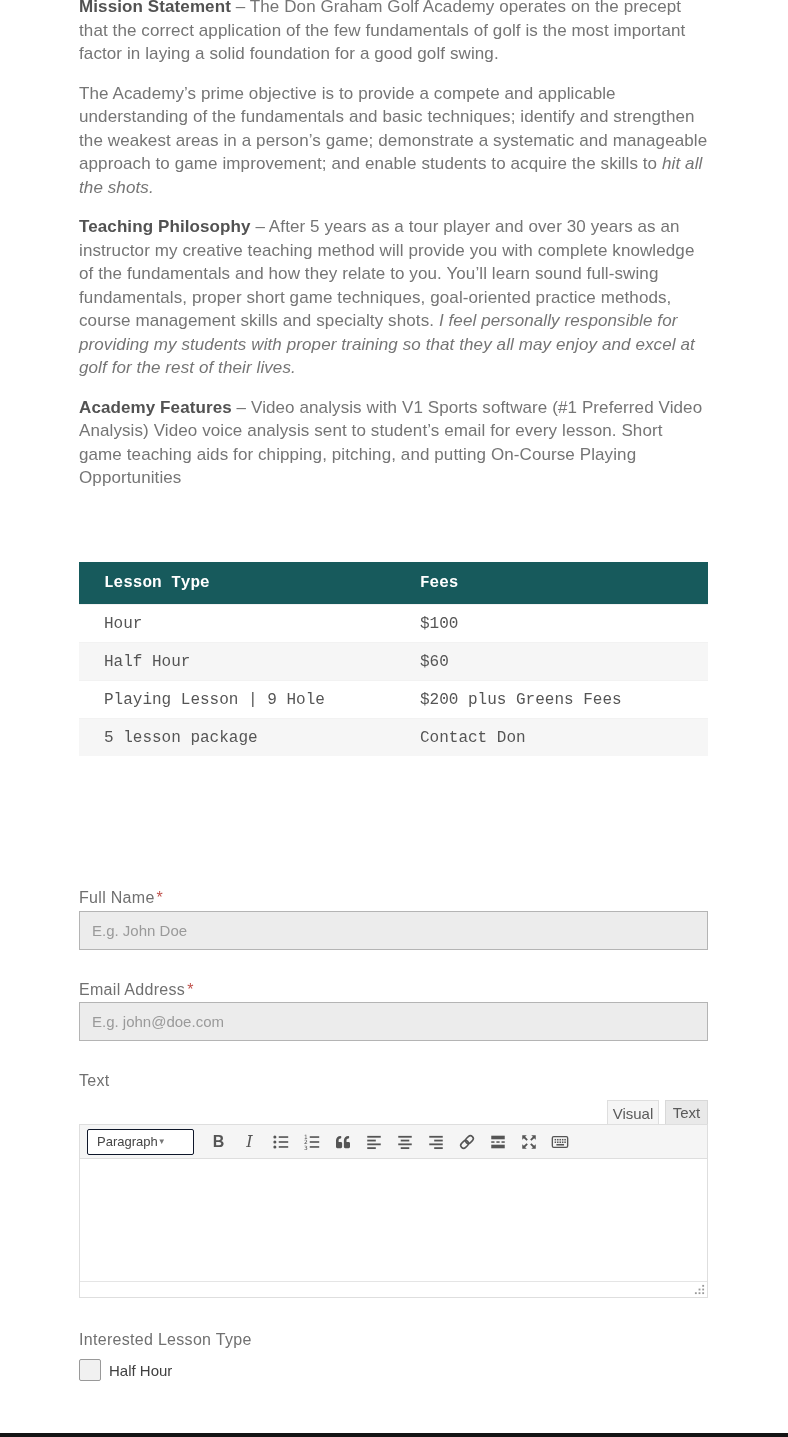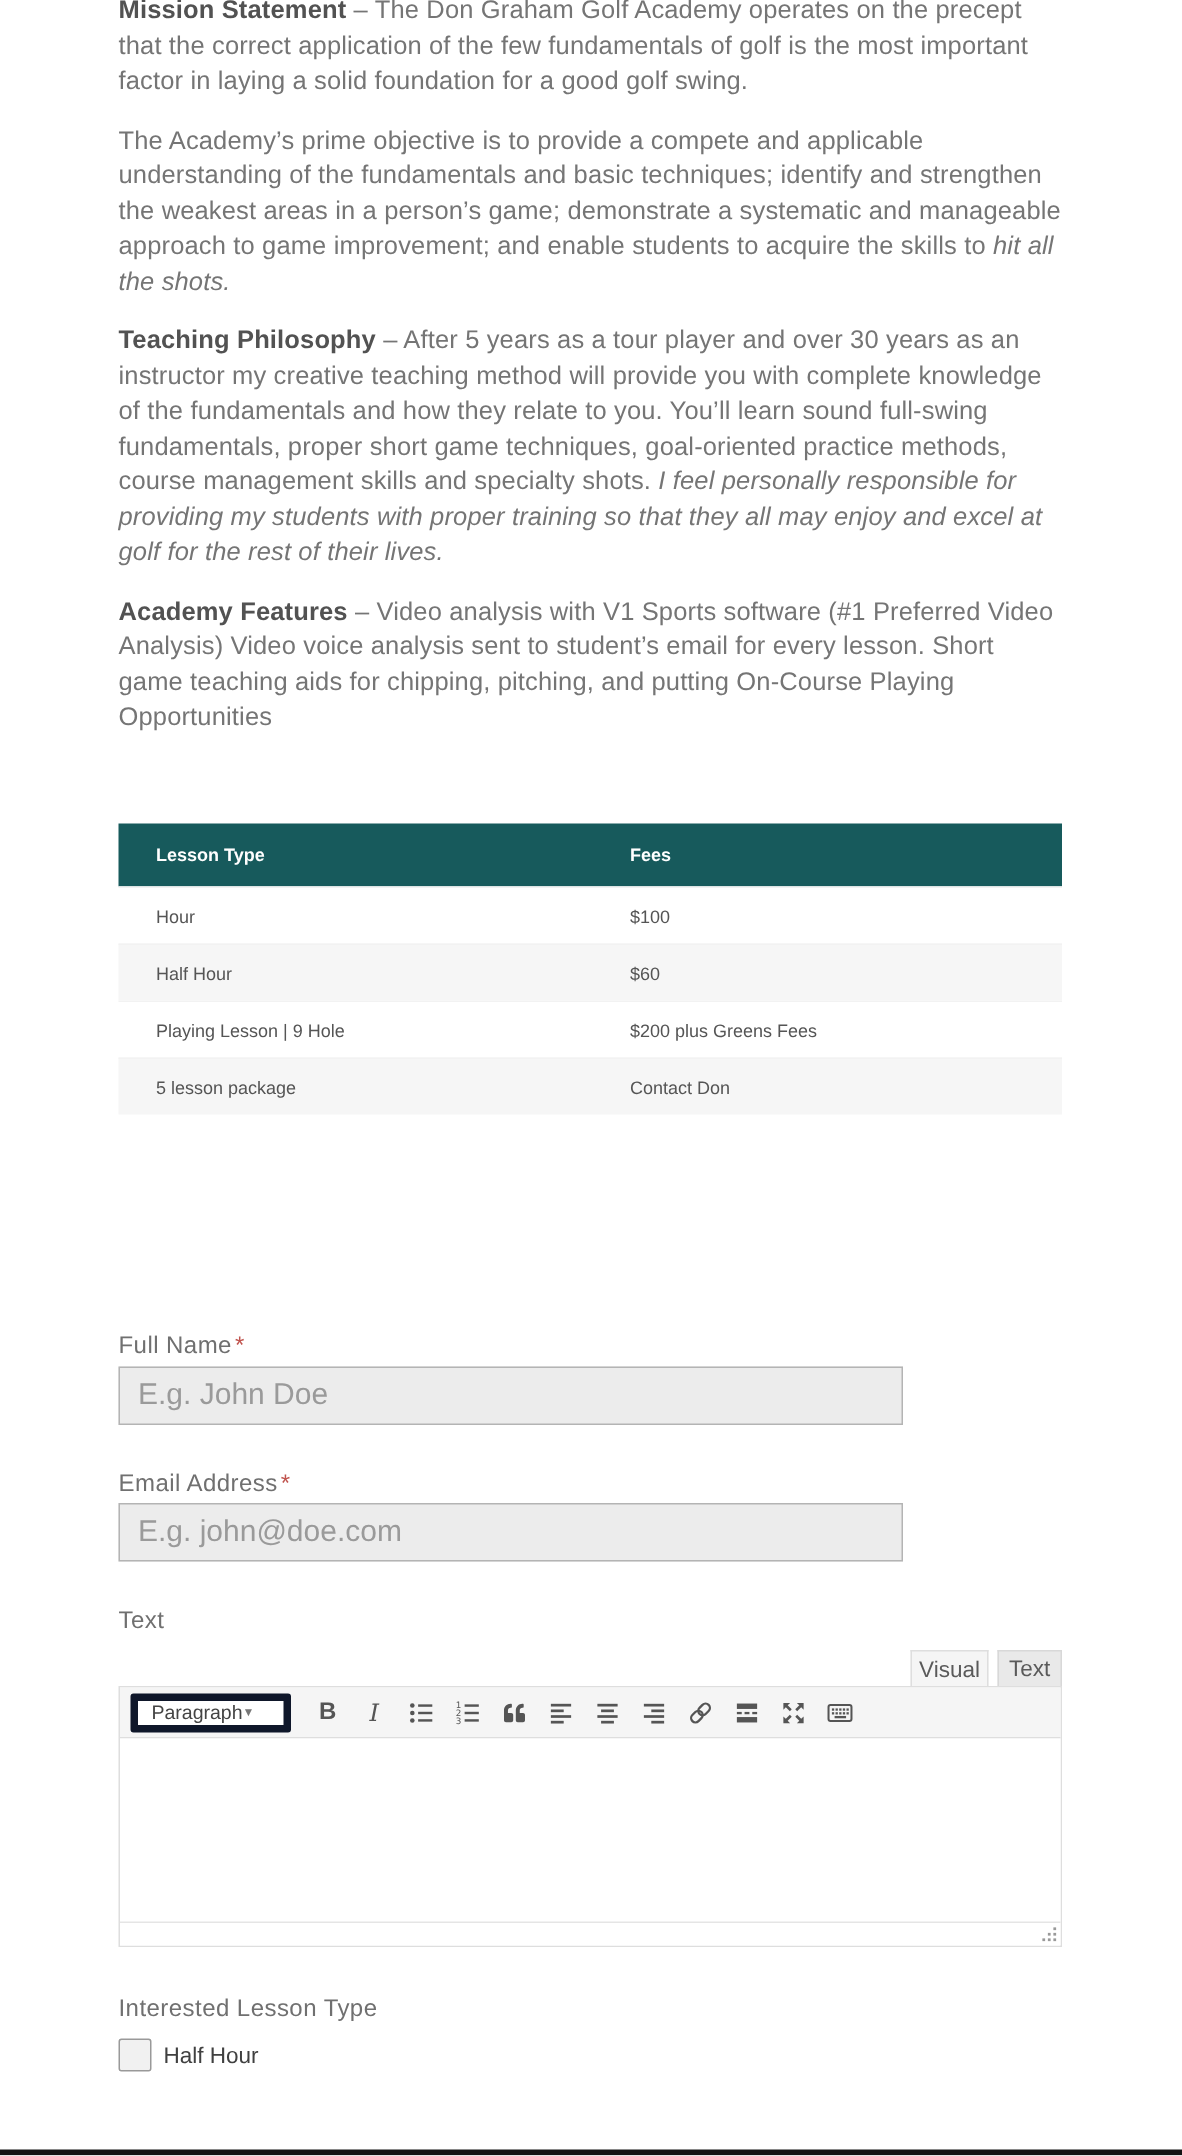--- a/index.html
+++ b/index.html
@@ -8,40 +8,40 @@
     font-family:"Liberation Sans", sans-serif; background:#fff;padding-left:20px;
   }
 
   
   .article { position:absolute; top:-5px; left:79px; width:631px; }
   .article p { margin:0 0 16px 0; font-size:17px; line-height:23.5px; color:#757575; letter-spacing:.1px; }
   .article .h { font-weight:bold; color:#525252; }
   .article .it { font-style:italic; }
 
   
-  .fees-table { position:absolute; top:549px; left:79px; width:629px; font-size:12px; }
+  .fees-table { position:absolute; top:562px; left:79px; width:629px; font-size:16px;font-family:Liberation Mono, monospace; }
   .ft-header { display:flex; align-items:center; height:42px; background:#175a5c; color:#ffffff; font-weight:bold; }
   .ft-row { display:flex; align-items:center; height:37px; color:#555; background:#fff; border-top:1px solid #f2f2f2; }
   .ft-row.alt { background:#f6f6f6; }
   .col-a { box-sizing:border-box; width:341px; padding-left:25px; }
   .col-b { flex:1; }
 
   
   .field-label { position:absolute; left:79px; font-size:16px; color:#707070; letter-spacing:.3px; }
   .lbl-name   { top:889px; }
   .lbl-email  { top:981px; }
   .lbl-text   { top:1072px; }
   .lbl-lesson { top:1331px; }
   .req { color:#c0544e; margin-left:2px; }
 
   
   .text-input {
-    position:absolute; left:79px; width:523px; height:39px; box-sizing:border-box;
+    position:absolute; left:79px; width:629px; height:39px; box-sizing:border-box;
     background:#ececec; border:1px solid #b4b4b4; border-radius:0;
-    font-family:inherit; font-size:20px; color:#555; padding:0 12px; outline:none;
+    font-family:inherit; font-size:15px; color:#555; padding:0 12px; outline:none;
   }
   .text-input::placeholder { color:#9a9a9a; opacity:1; }
   .inp-name  { top:911px; }
   .inp-email { top:1002px; }
 
   
   .editor-tabs { position:absolute; top:1100px; left:79px; width:629px; height:25px; }
   .tab {
     position:absolute; top:0; box-sizing:border-box; font-size:15px; color:#5a5a5a;
     display:flex; align-items:center; justify-content:center; cursor:pointer;
@@ -53,21 +53,21 @@
   .editor {
     position:absolute; top:1124px; left:79px; width:629px; height:174px; box-sizing:border-box;
     border:1px solid #dedede; background:#fff; display:flex; flex-direction:column;
   }
   .editor-toolbar {
     height:33px; flex:0 0 33px; background:#f5f5f5; border-bottom:1px solid #dedede;
     display:flex; align-items:center; padding:0 7px;
   }
   .format-select {
     box-sizing:border-box; width:107px; height:26px; margin-right:9px;
-    background:#fff; border:5px solid #0f172a; border-radius:2px;
+    background:#fff; border:1px solid #0f172a; border-radius:2px;
     font-size:13px; color:#444; display:flex; align-items:center; justify-content:flex-start;
     padding:0 9px; cursor:pointer;
   }
   .caret { font-size:8px; color:#777; }
   .tb-btn {
     width:31px; height:26px; display:flex; align-items:center; justify-content:center;
     color:#555; cursor:pointer; border-radius:2px;
   }
   .tb-btn svg { display:block; fill:#555; }
   .glyph-b { font-weight:bold; font-size:16px; color:#555; }

